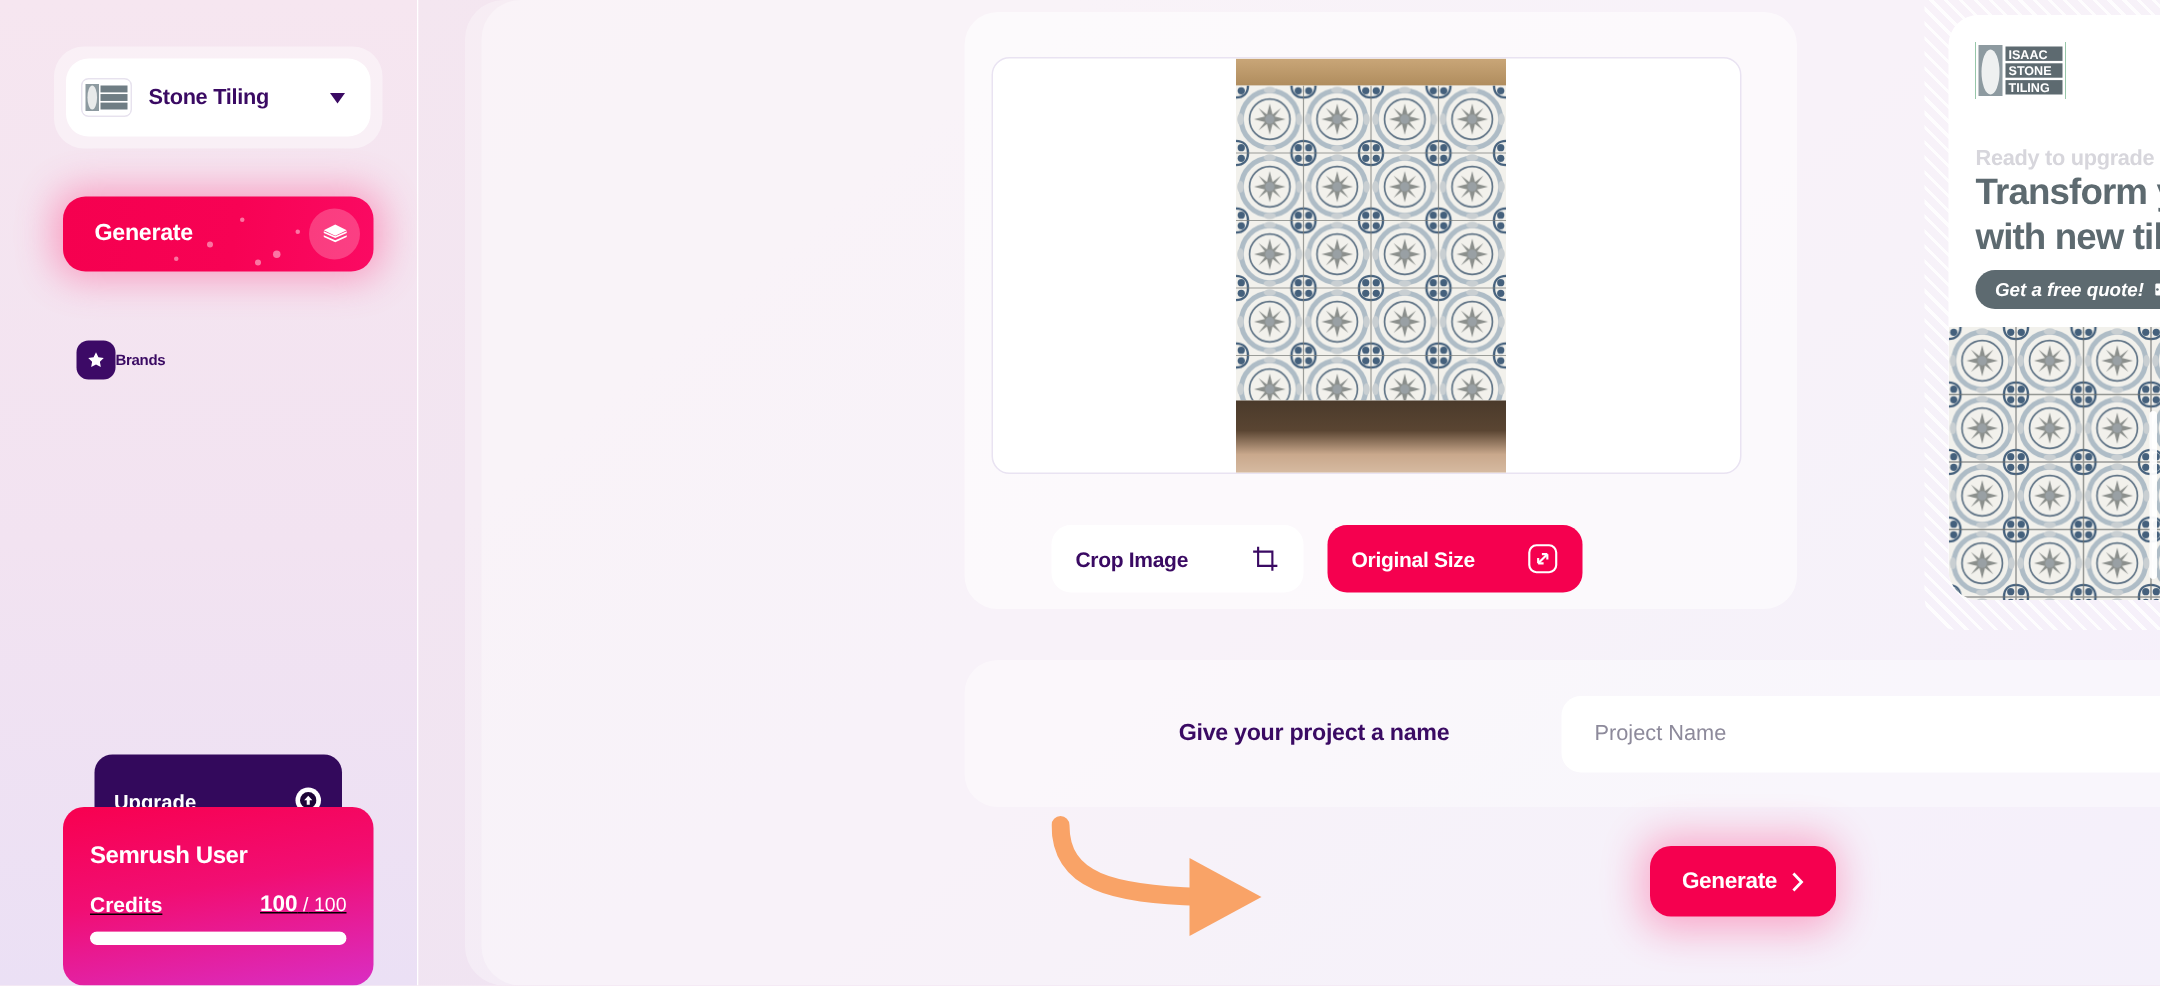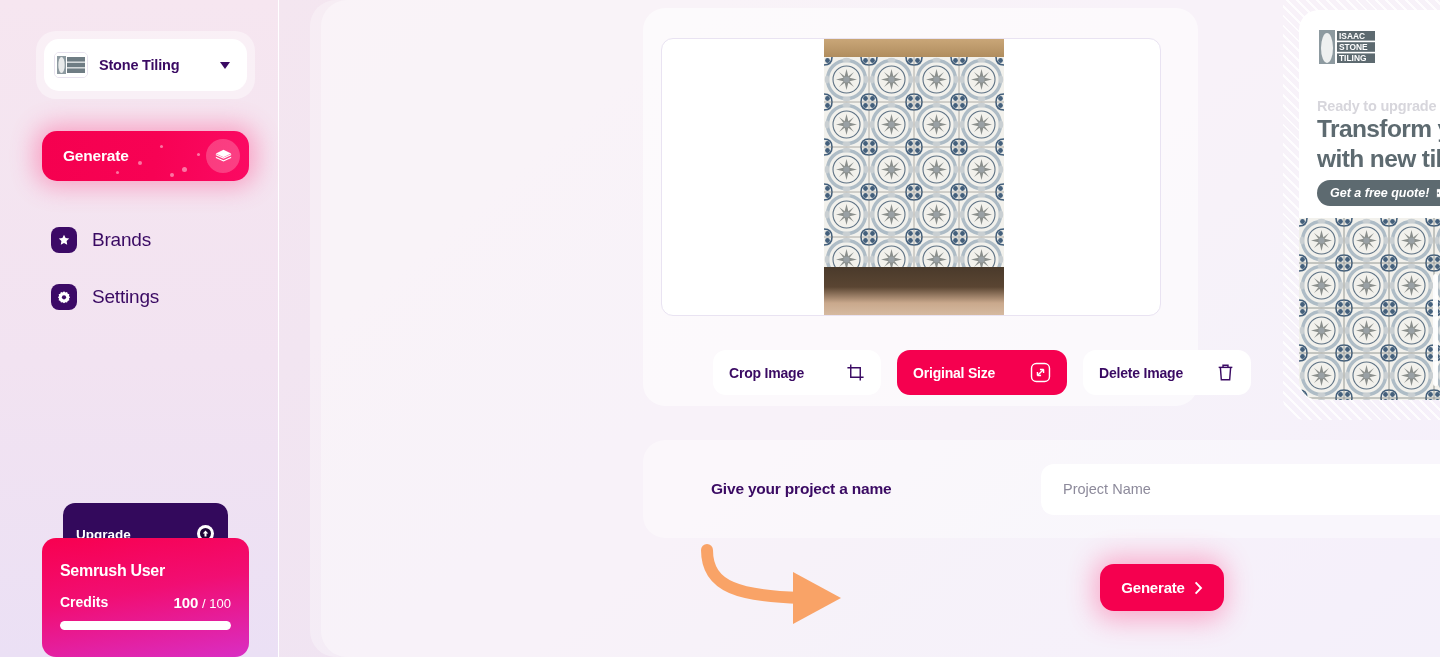--- a/index.html
+++ b/index.html
@@ -70,21 +70,21 @@
   .nav { position: absolute; left: 0; top: 222px; width: 279px; }
   .nav-item {
     display: flex; align-items: center; height: 36px;
     padding-left: 51px; margin-bottom: 21px; cursor: pointer;
   }
   .nav-ico {
     width: 26px; height: 26px; border-radius: 8px; flex: none;
     background: #3c0a66; display: flex; align-items: center; justify-content: center;
   }
   .nav-label {
-    margin-left: 15px; font-size: 19px; font-weight: normal;
+    font-size: 10px; font-weight: bold;
     color: #3a0a63; letter-spacing: -.2px;
   }
 
   .upgrade {
     position: absolute; left: 63px; top: 503px; width: 165px; height: 39px;
     background: #33095c; border-radius: 12px 12px 0 0;
     display: flex; align-items: flex-end; cursor: pointer;
   }
   .upgrade-label { margin-left: 13px; color: #fff; font-size: 13.5px; font-weight: bold; }
   .upgrade-ico {
@@ -94,22 +94,23 @@
   }
   .credits {
     position: absolute; left: 42px; top: 538px; width: 207px; height: 119px;
     border-radius: 14px;
     background: linear-gradient(170deg, #f8004f 0%, #f30croll 1%, #e9199b 70%, #d92ec4 100%);
     background: linear-gradient(170deg, #f8004f 0%, #f10e73 45%, #d92ec4 100%);
     padding: 24px 18px 0 18px;
   }
   .credits-user { color: #fff; font-size: 16px; font-weight: bold; letter-spacing: -.3px; }
   .credits-row {
-    display: flex; align-items: flex-start; justify-content: space-between;
+    display: flex; align-items: center; justify-content: space-between;
     margin-top: 14px;
+    text-decoration: underline;
   }
   .credits-lbl { color: #fff; font-size: 14px; font-weight: bold; }
   .credits-val { color: #fff; font-size: 13px; margin-left: 16px; }
   .credits-val b { font-size: 15px; }
   .credits-bar {
     margin-top: 10px; height: 9px; border-radius: 5px;
     background: rgba(255,255,255,.35); overflow: hidden;
   }
   .credits-fill { height: 100%; background: #fff; border-radius: 5px; }
 
@@ -145,40 +146,40 @@
     position: absolute; left: 162px; top: 0; width: 180px; height: 278px;
     overflow: hidden; background: #efeeea;
   }
   .photo-wood-top { position: absolute; left:0; top:0; width:100%; height:18px;
     background: linear-gradient(180deg,#c9a678,#b08d5e); }
   .photo-tile { position: absolute; left:0; top:18px; width:100%; height:210px; }
   .photo-floor { position: absolute; left:0; top:228px; width:100%; height:50px;
     background: linear-gradient(180deg,#4a3a2b 0%,#5a4532 40%,#c9a88c 72%,#d8bda4 100%); }
 
   
-  .toolbar { position: absolute; left: 392px; top: 350px; display: flex; gap: 16px; }
+  .toolbar { position: absolute; left: 380px; top: 350px; display: flex; gap: 16px; }
   .tbtn {
     height: 45px; border-radius: 13px; background: #fff;
     display: flex; align-items: center; padding: 0 16px; cursor: pointer;
     min-width: 168px; justify-content: space-between;
   }
   .tbtn span { font-size: 14px; font-weight: bold; color: #3a0a63; letter-spacing: -.2px; }
   .tbtn.active { background: #f5004f; min-width: 170px; }
   .tbtn.active span { color: #fff; }
   .tbtn .ti { margin-left: 22px; display: flex; align-items: center; }
 
   
   .name-card {
     position: absolute; left: 322px; top: 440px; width: 960px; height: 98px;
     background: rgba(255,255,255,0.40); border-radius: 22px;
     display: flex; align-items: center;
   }
   .name-label {
     margin-left: 68px; width: 330px;
-    font-size: 15.5px; font-weight: bold; color: #3a0a63; letter-spacing: -.2px;
+    font-size: 15.5px; font-weight: bold; color: #3a0a63; letter-spacing: -.2px; text-align: center;
   }
   .name-input {
     position: relative; width: 512px; height: 51px; background: #fff;
     border-radius: 13px; display: flex; align-items: center;
   }
   .name-input input {
     border: 0; outline: 0; background: transparent; width: 100%;
     padding: 0 110px 0 22px; font-size: 14.5px; color: #3a0a63;
     font-family: "Liberation Sans", sans-serif;
   }
@@ -281,29 +282,20 @@
     </div>
 
     <div class="nav">
       <div class="nav-item">
         <div class="nav-ico">
           <svg width="14" height="14" viewBox="0 0 20 20">
             <path d="M10 2.6 L12.3 7.3 L17.4 8 L13.7 11.6 L14.6 16.7 L10 14.3 L5.4 16.7 L6.3 11.6 L2.6 8 L7.7 7.3 Z" fill="#fff"></path>
           </svg>
         </div>
         <div class="nav-label">Brands</div>
-      </div>
-      <div class="nav-item">
-        <div class="nav-ico">
-          <svg width="14" height="14" viewBox="0 0 20 20">
-            <path d="M10 1.8 L12 3.4 L14.4 2.9 L15.3 5.2 L17.6 6.1 L17.1 8.5 L18.7 10.4 L17.1 12.3 L17.6 14.7 L15.3 15.6 L14.4 17.9 L12 17.4 L10 19 L8 17.4 L5.6 17.9 L4.7 15.6 L2.4 14.7 L2.9 12.3 L1.3 10.4 L2.9 8.5 L2.4 6.1 L4.7 5.2 L5.6 2.9 L8 3.4 Z" fill="#fff"></path>
-            <circle cx="10" cy="10.4" r="3" fill="#3c0a66"></circle>
-          </svg>
-        </div>
-        <div class="nav-label">Settings</div>
       </div>
     </div>
 
     <div class="upgrade">
       <div class="upgrade-label">Upgrade</div>
       <div class="upgrade-ico">
         <svg width="11" height="11" viewBox="0 0 12 12">
           <circle cx="6" cy="6" r="6" fill="#1d0437"></circle>
           <path d="M6 2.8 L9 6 L7.1 6 L7.1 9.2 L4.9 9.2 L4.9 6 L3 6 Z" fill="#fff"></path>
         </svg>
@@ -404,30 +396,20 @@
           <span>Original Size</span>
           <span class="ti">
             <svg width="21" height="21" viewBox="0 0 22 22" fill="none" stroke="#fff" stroke-width="1.5">
               <rect x="1.6" y="1.6" width="18.8" height="18.8" rx="5"></rect>
               <path d="M14.2 7.8 L7.8 14.2"></path>
               <path d="M14.2 7.8 L14.2 11.6 M14.2 7.8 L10.4 7.8"></path>
               <path d="M7.8 14.2 L7.8 10.4 M7.8 14.2 L11.6 14.2"></path>
             </svg>
           </span>
         </div>
-        <div class="tbtn">
-          <span>Delete Image</span>
-          <span class="ti">
-            <svg width="19" height="19" viewBox="0 0 20 20" fill="none" stroke="#3a0a63" stroke-width="1.5">
-              <path d="M2.8 4.6 L17.2 4.6"></path>
-              <path d="M7.4 4.6 L7.4 2.4 L12.6 2.4 L12.6 4.6"></path>
-              <path d="M4.6 4.6 L5.6 17.6 L14.4 17.6 L15.4 4.6"></path>
-            </svg>
-          </span>
-        </div>
       </div>
 
       <div class="name-card">
         <div class="name-label">Give your project a name</div>
         <div class="name-input">
           <input type="text" placeholder="Project Name" style="">
 
         </div>
       </div>
 

